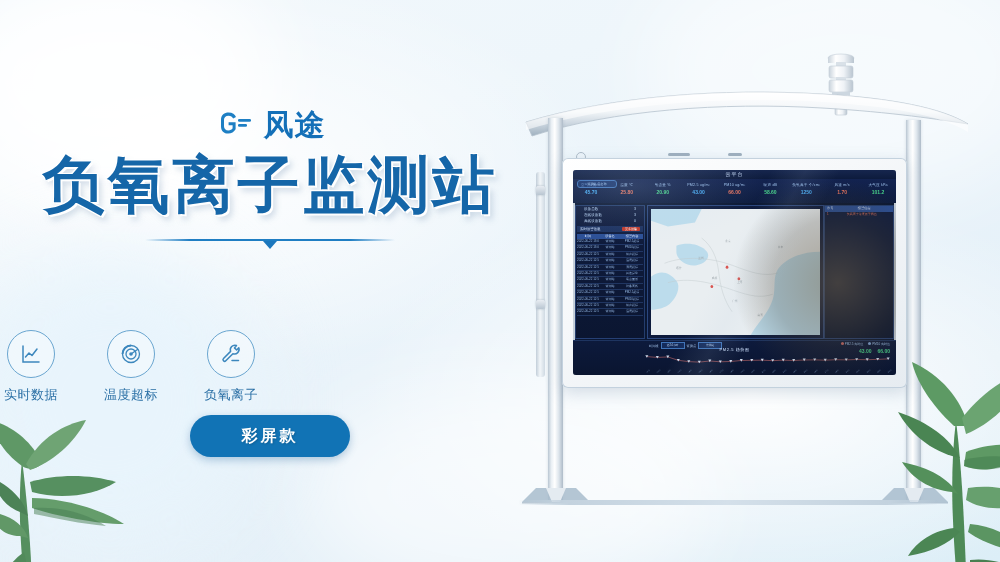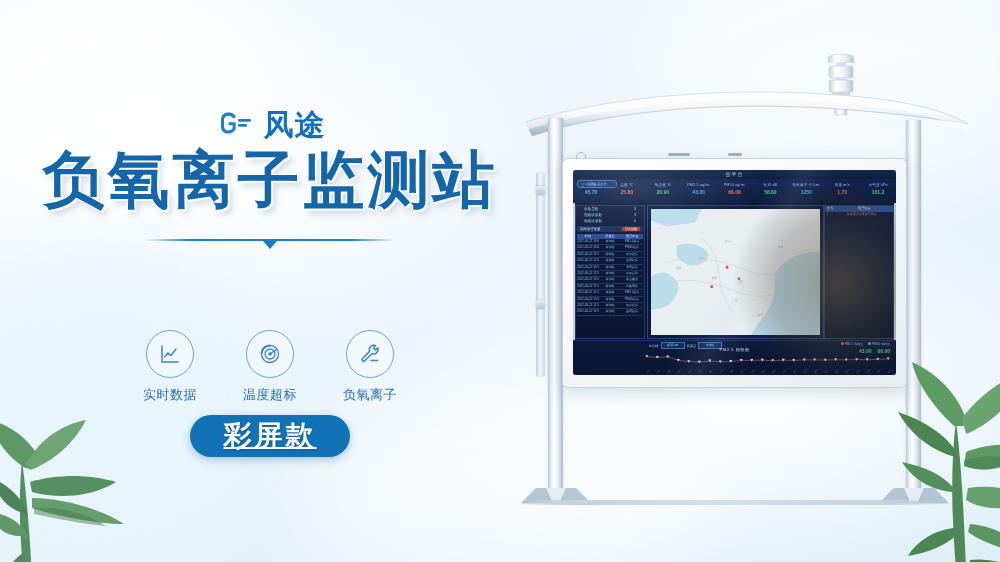--- a/index.html
+++ b/index.html
@@ -27,55 +27,55 @@
   .left{position:absolute;left:0;top:0;width:540px;height:462px;}
 
   .logo{position:absolute;left:0;right:0;top:104px;height:42px;
         display:flex;align-items:center;justify-content:center;gap:9px;}
   .logo-mark{width:40px;height:30px;position:relative;flex:0 0 auto;}
   .logo-text{font-size:30px;font-weight:700;color:#1470b8;letter-spacing:1px;
              line-height:1;font-family:"DejaVu Sans","Liberation Sans",sans-serif;}
 
   .title{position:absolute;left:0;right:0;top:154px;text-align:center;
          font-size:62px;font-weight:700;color:#1566a8;letter-spacing:3px;
-         line-height:1;font-family:Liberation Mono, monospace;
+         line-height:1;font-family:Liberation Sans, sans-serif;
          text-shadow:
             2px 2px 0 #ffffff, -1px -1px 0 #ffffff,
             1px -1px 0 #ffffff, -1px 1px 0 #ffffff,
             4px 5px 6px rgba(120,150,180,.35);}
 
   .divider{position:absolute;left:50%;transform:translateX(-50%);top:236px;
            width:250px;height:12px;}
   .divider .line{position:absolute;left:0;top:3px;width:250px;height:2px;
            background:linear-gradient(90deg,rgba(30,120,190,0) 0%,#1f7ec3 18%,#1f7ec3 82%,rgba(30,120,190,0) 100%);}
   .divider .tri{position:absolute;left:50%;margin-left:-7px;top:5px;
            width:0;height:0;border-left:7px solid transparent;border-right:7px solid transparent;
            border-top:8px solid #1b77bd;}
 
   .subtitle{position:absolute;left:0;right:0;top:258px;text-align:center;
             color:#213c5c;font-size:21px;line-height:1.45;letter-spacing:.5px;
             font-family:"DejaVu Sans","Liberation Sans",sans-serif;}
   .subtitle div{white-space:nowrap;}
 
   .features{position:absolute;left:0;right:0;top:330px;
-            display:flex;justify-content:center;gap:38px;}
+            display:flex;justify-content:flex-start;gap:38px;}
   .feature{width:62px;text-align:center;}
   .f-circle{width:46px;height:46px;margin:0 auto 8px auto;border-radius:50%;
             border:1.6px solid #6aa6d0;display:flex;align-items:center;justify-content:center;
             background:rgba(255,255,255,.35);}
   .f-label{font-size:13px;color:#2a6fa5;letter-spacing:.5px;white-space:nowrap;
            font-family:"DejaVu Sans","Liberation Sans",sans-serif;}
 
   .cta{position:absolute;left:50%;transform:translateX(-50%);top:415px;
        width:160px;height:42px;border-radius:21px;background:#1173b5;
        display:flex;align-items:center;justify-content:center;
        box-shadow:0 3px 8px rgba(20,90,150,.3);cursor:pointer;}
-  .cta span{color:#fff;font-size:28px;font-weight:700;letter-spacing:3px;
+  .cta span{color:#fff;font-size:16px;font-weight:700;letter-spacing:3px;
             font-family:"DejaVu Sans","Liberation Sans",sans-serif;
-            text-shadow:1px 1px 2px rgba(0,0,0,.18);text-decoration:underline;}
+            text-shadow:1px 1px 2px rgba(0,0,0,.18);}
 
   
   .product{position:absolute;left:500px;top:0;width:500px;height:562px;}
 
   
   .canopy{position:absolute;left:22px;top:88px;width:450px;height:70px;}
   .canopy svg{display:block;}
 
   
   .pole{position:absolute;width:15px;

